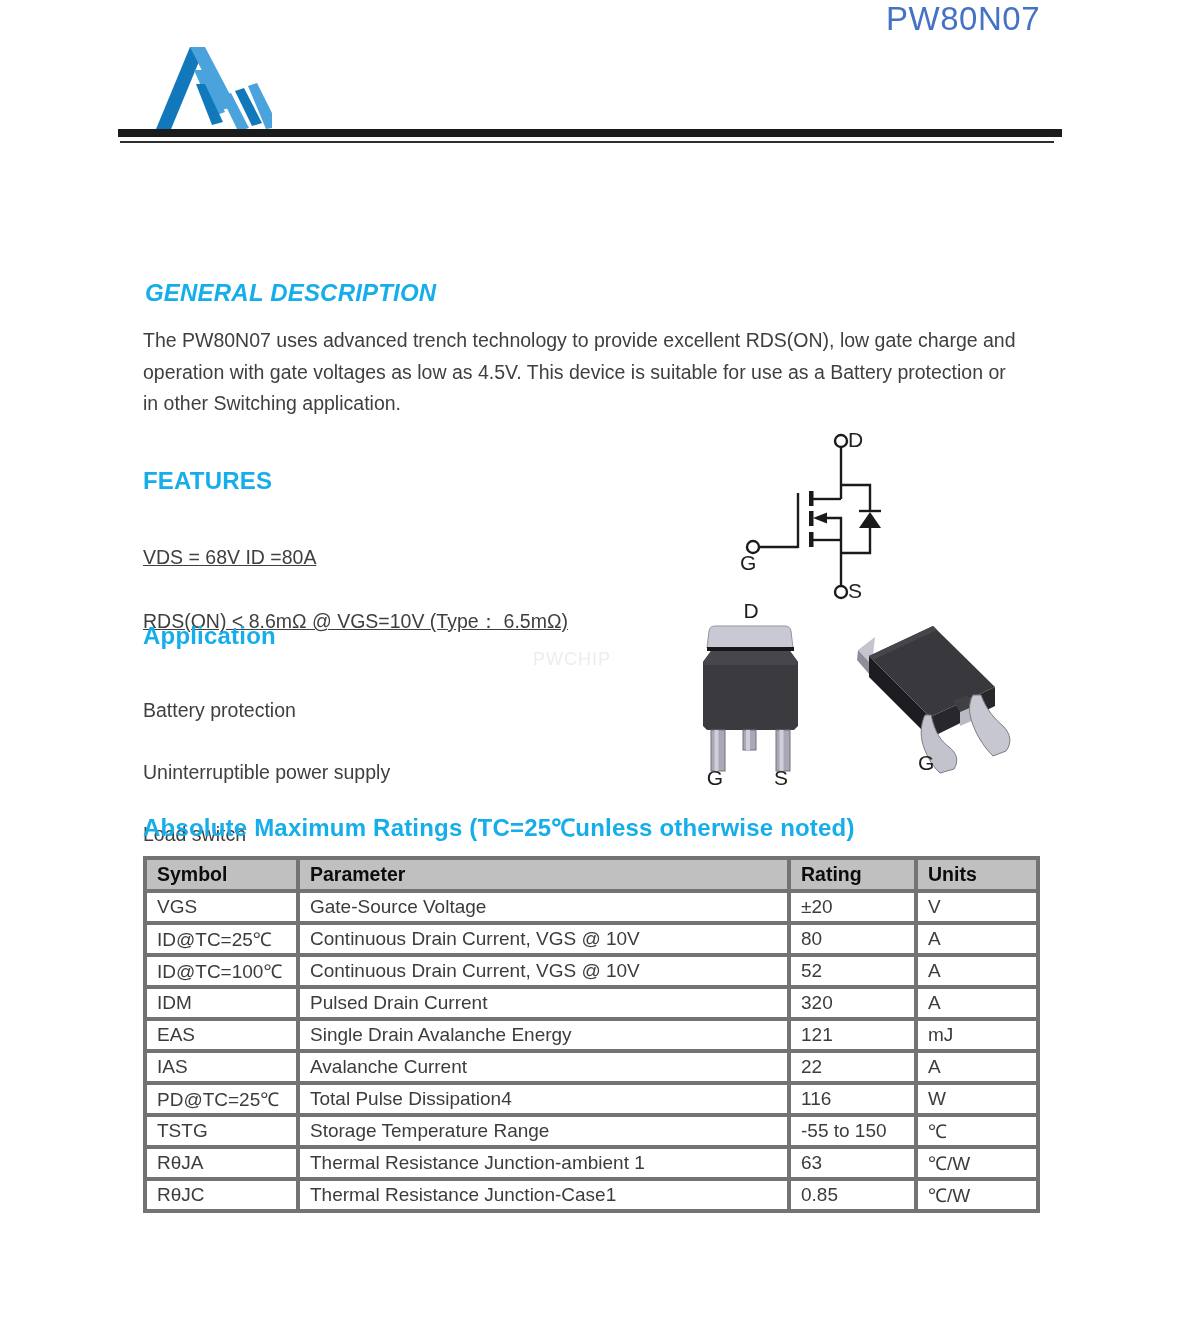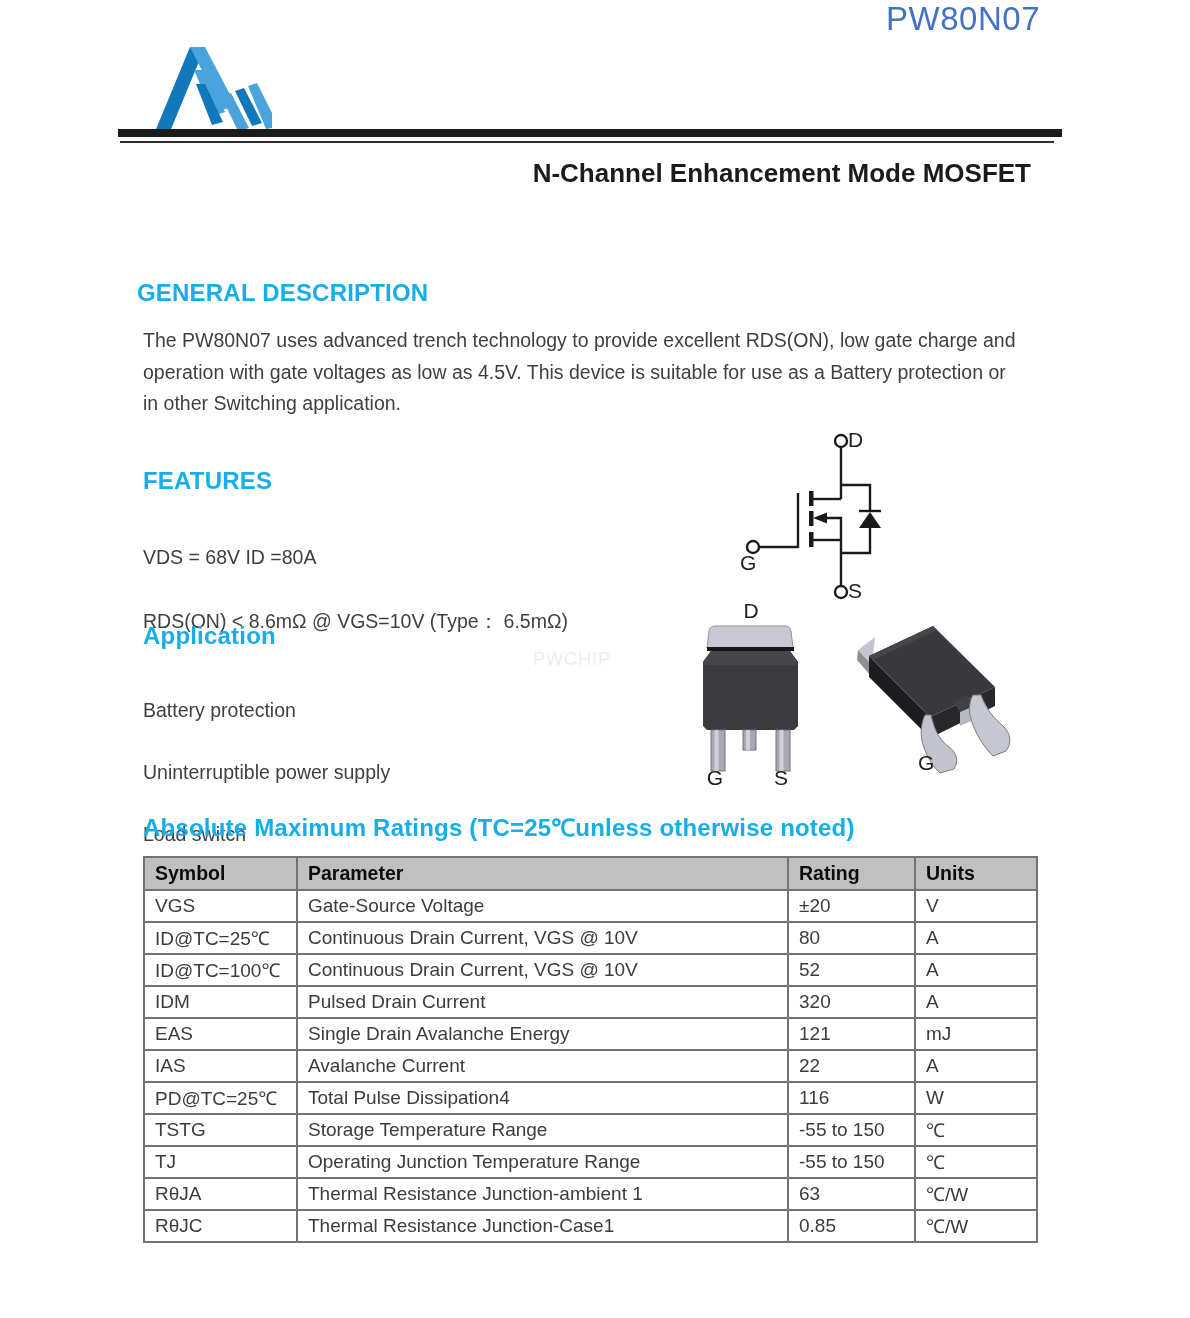--- a/index.html
+++ b/index.html
@@ -12,25 +12,25 @@
 
   
   .part-number { left:0; top:86; width:1040px; text-align:right; font-size:33px; color:#4472c4; letter-spacing:0.5px; }
   .rule-thick { left:118px; top:129px; width:944px; height:8px; background:#1b1b1b; }
   .rule-thin  { left:120px; top:141px; width:934px; height:2px; background:#2e2e2e; }
   .doc-title  { left:400px; top:158px; width:631px; text-align:right; font-size:26px; font-weight:bold; color:#1b1b1b; }
 
   .sec-heading { font-size:24px; font-weight:bold; color:#16aeea; letter-spacing:0.2px; }
   .body-text { font-size:19.5px; line-height:31.5px; color:#3f3f3f; white-space:pre-line; }
 
-  .gd-heading { left:137px; top:279px; }
+  .gd-heading { left:145px; top:279px;font-style:italic; }
   .gd-body    { left:143px; top:325px; width:905px; }
 
   .ft-heading { left:143px; top:467px; }
-  .ft-lines   { left:143px; top:509px; width:560px; line-height:32px; }
+  .ft-lines   { left:143px; top:509px; width:560px; line-height:32px;text-decoration:underline; }
 
   .ap-heading { left:143px; top:622px; }
   .ap-items   { left:143px; top:664px; width:420px; line-height:31px; }
 
   .watermark { left:533px; top:649px; font-size:18px; color:#ededed; letter-spacing:1px; }
 
   .sym-label { font-size:21px; color:#222; }
   .lbl-d { left:848px; top:428px; }
   .lbl-g { left:740px; top:551px; }
   .lbl-s { left:848px; top:579px; }
@@ -43,21 +43,21 @@
   .pf-s { left:767px; top:766px; width:28px; text-align:center; }
   .p3-g { left:918px; top:751px; }
 
   .amr-heading { left:143px; top:810px; }
 
   table.ratings {
     position:absolute; left:143px; top:856px; width:893px;
     border-collapse:collapse; table-layout:fixed; font-size:19px; color:#3c3c3c;
   }
   table.ratings th, table.ratings td {
-    border:2px solid #737373; padding:0 0 0 10px; text-align:left; vertical-align:middle;
+    border:4px solid #737373; padding:0 0 0 10px; text-align:left; vertical-align:middle;
     height:32px; overflow:hidden; white-space:nowrap;
   }
   table.ratings th {
     background:#c0c0c0; color:#0c0c0c; font-weight:bold; height:33px; font-size:19.5px;
   }
 </style>
 </head>
 <body>
 
 <div class="page">
@@ -73,21 +73,20 @@
     <polygon points="48,40 57,40 75,78 64,81" fill="#1178bb"></polygon>
 
     <polygon points="73,52 83,49 101,84 90,87" fill="#4aa3dc"></polygon>
     <polygon points="87,47 96,44 114,79 104,82" fill="#1178bb"></polygon>
     <polygon points="100,42 109,39 124,69 124,84 118,85" fill="#4aa3dc"></polygon>
   </svg>
 
   <div class="abs part-number">PW80N07</div>
   <div class="abs rule-thick"></div>
   <div class="abs rule-thin"></div>
-  <div class="abs doc-title">N-Channel Enhancement Mode MOSFET</div>
 
   <div class="abs sec-heading gd-heading">GENERAL DESCRIPTION</div>
   <div class="abs body-text gd-body">The PW80N07 uses advanced trench technology to provide excellent RDS(ON), low gate charge and
 operation with gate voltages as low as 4.5V. This device is suitable for use as a Battery protection or
 in other Switching application.</div>
 
   <div class="abs sec-heading ft-heading">FEATURES</div>
   <div class="abs body-text ft-lines">
     <div>VDS = 68V ID =80A</div>
     <div>RDS(ON) &lt; 8.6mΩ @ VGS=10V (Type：  6.5mΩ)</div>
@@ -238,26 +237,20 @@
         <td>116</td>
         <td>W</td>
       </tr>
       <tr>
         <td>TSTG</td>
         <td>Storage Temperature Range</td>
         <td>-55 to 150</td>
         <td>℃</td>
       </tr>
       <tr>
-        <td>TJ</td>
-        <td>Operating Junction Temperature Range</td>
-        <td>-55 to 150</td>
-        <td>℃</td>
-      </tr>
-      <tr>
         <td>RθJA</td>
         <td>Thermal Resistance Junction-ambient 1</td>
         <td>63</td>
         <td>℃/W</td>
       </tr>
       <tr>
         <td>RθJC</td>
         <td>Thermal Resistance Junction-Case1</td>
         <td>0.85</td>
         <td>℃/W</td>

